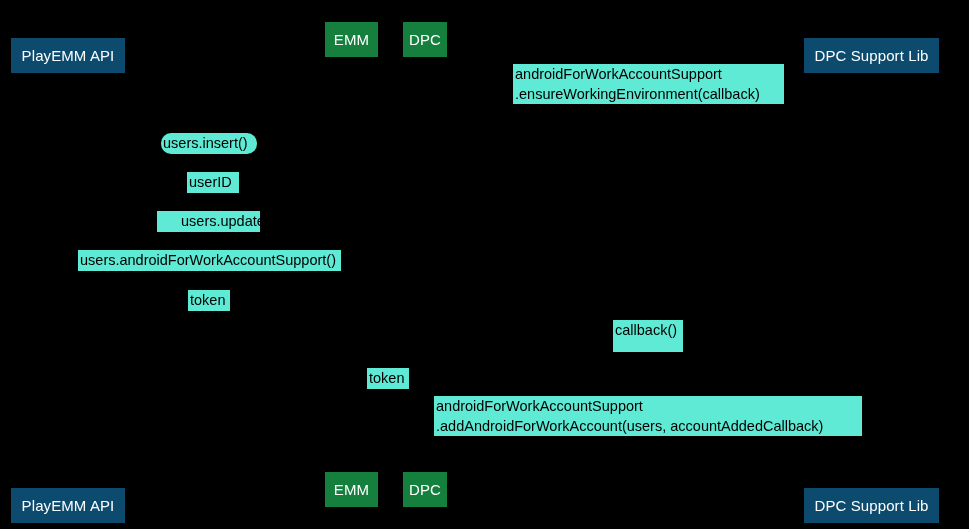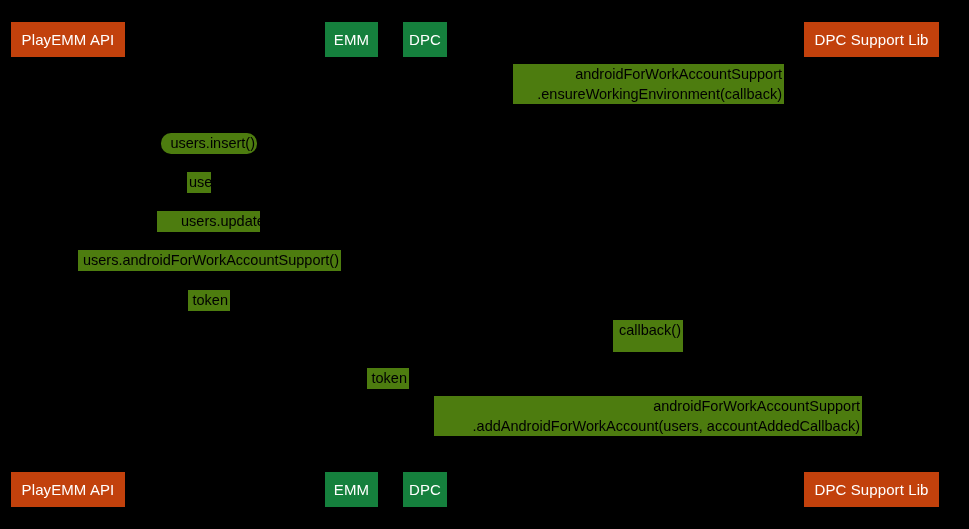--- a/index.html
+++ b/index.html
@@ -29,31 +29,31 @@
     display: flex;
     align-items: center;
     justify-content: center;
     color: #ffffff;
     font-size: 15px;
     line-height: 1;
     letter-spacing: 0.1px;
     white-space: nowrap;
     user-select: none;
   }
-  .actor.green { background: #c2410c; }
+  .actor.green { background: #0c4a6e; margin-top: 16px; }
   .actor.blue  { background: #15803d; }
 
   .msg {
     position: absolute;
     box-sizing: border-box;
-    background: #4d7c0f;
+    background: #5eead4;
     color: #000000;
     font-size: 14.5px;
     line-height: 19px;
-    text-align: right;
+    text-align: left;
     white-space: pre;
     padding: 1px 2px;
     user-select: none;
   }
   .msg.two-line {
     line-height: 20px;
     padding: 0px 2px;
   }
 </style>
 </head>
@@ -63,20 +63,20 @@
     <div class="actor green" style="left: 11px; top: 22px; width: 114px; height: 35px;">PlayEMM API</div>
     <div class="actor blue" style="left: 325px; top: 22px; width: 53px; height: 35px;">EMM</div>
     <div class="actor blue" style="left: 403px; top: 22px; width: 44px; height: 35px;">DPC</div>
     <div class="actor green" style="left: 804px; top: 22px; width: 135px; height: 35px;">DPC Support Lib</div>
     <div class="actor green" style="left: 11px; top: 472px; width: 114px; height: 35px;">PlayEMM API</div>
     <div class="actor blue" style="left: 325px; top: 472px; width: 53px; height: 35px;">EMM</div>
     <div class="actor blue" style="left: 403px; top: 472px; width: 44px; height: 35px;">DPC</div>
     <div class="actor green" style="left: 804px; top: 472px; width: 135px; height: 35px;">DPC Support Lib</div>
     <div class="msg two-line" style="left: 513px; top: 64px; width: 271px; height: 40px;"><div>androidForWorkAccountSupport</div><div>.ensureWorkingEnvironment(callback)</div></div>
     <div class="msg" style="left: 161px; top: 133px; width: 96px; height: 21px; border-radius: 10px;"><div>users.insert()</div></div>
-    <div class="msg" style="left: 187px; top: 172px; width: 24px; height: 21px;"><div>userID</div></div>
+    <div class="msg" style="left: 187px; top: 172px; width: 52px; height: 21px;"><div>userID</div></div>
     <div class="msg" style="left: 157px; top: 211px; width: 103px; height: 21px; padding-left: 24px;"><div>users.update()</div></div>
     <div class="msg" style="left: 78px; top: 250px; width: 263px; height: 21px;"><div>users.androidForWorkAccountSupport()</div></div>
     <div class="msg" style="left: 188px; top: 290px; width: 42px; height: 21px;"><div>token</div></div>
     <div class="msg" style="left: 613px; top: 320px; width: 70px; height: 32px;"><div>callback()</div></div>
     <div class="msg" style="left: 367px; top: 368px; width: 42px; height: 21px;"><div>token</div></div>
     <div class="msg two-line" style="left: 434px; top: 396px; width: 428px; height: 40px;"><div>androidForWorkAccountSupport</div><div>.addAndroidForWorkAccount(users, accountAddedCallback)</div></div>
   </div>
 
 </body></html>

